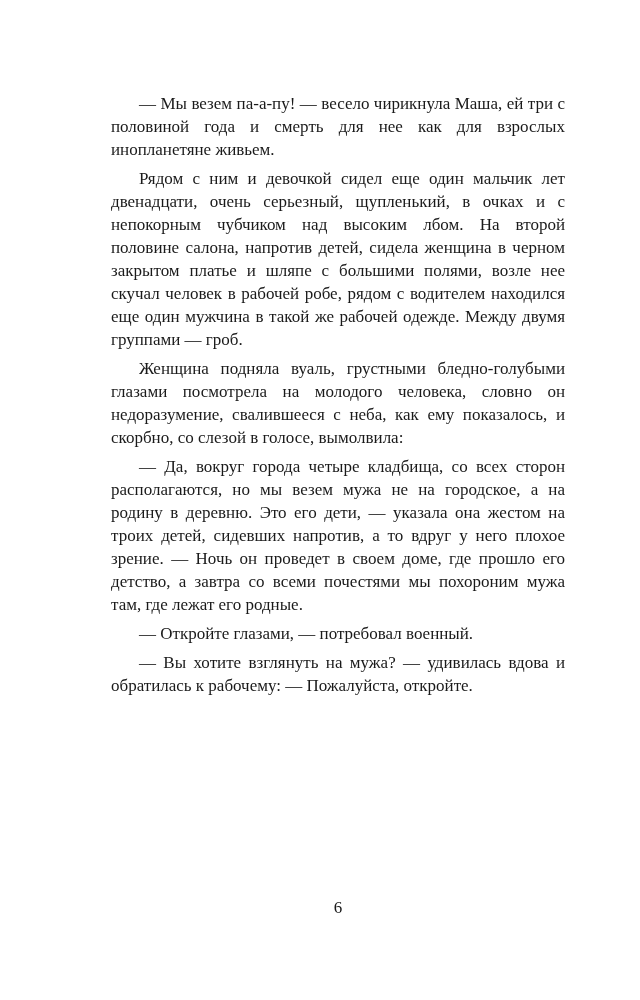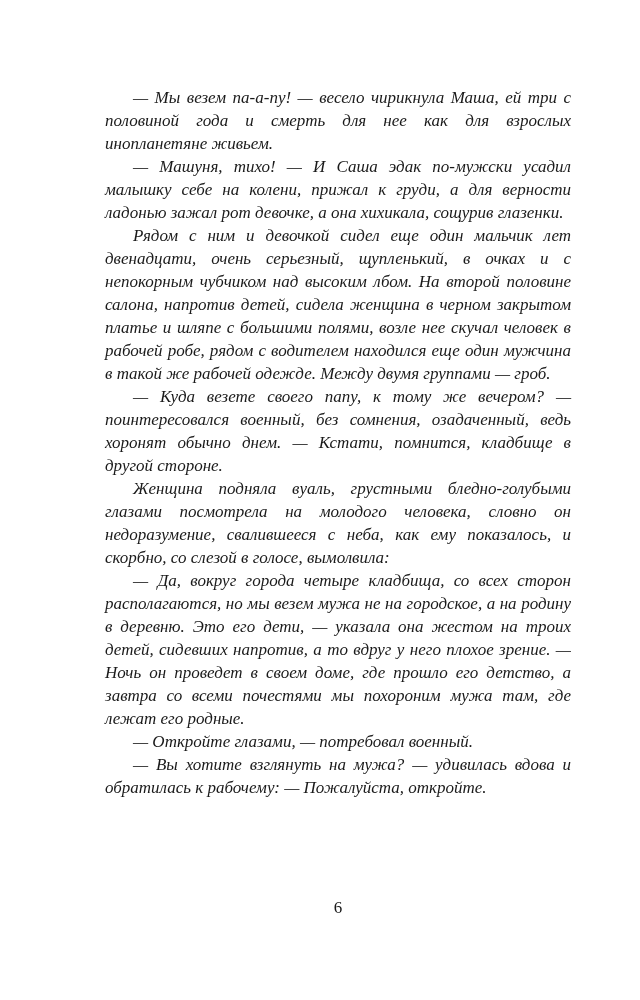--- a/index.html
+++ b/index.html
@@ -20,42 +20,39 @@
     left: 105px;
     top: 86px;
     width: 466px;
     font-size: 17px;
     line-height: 23px;
     text-align: justify;
     hyphens: auto;
     -webkit-hyphens: auto;
   }
   .para {
-    margin: 0;
+    margin: 6px;
     padding: 0;
     text-indent: 28px;
-    font-style: italic;
   }
   .page-number {
     position: absolute;
     left: 105px;
     top: 896px;
     width: 466px;
     text-align: center;
     font-size: 17px;
     line-height: 23px;
   }
 </style>
 </head>
 <body>
 
 <div class="text-block">
   <p class="para">— Мы везем па-а-пу! — весело чирикнула Маша, ей три с половиной года и смерть для нее как для взрослых инопланетяне живьем.</p>
-  <p class="para">— Машуня, тихо! — И Саша эдак по-мужски усадил малышку себе на колени, прижал к груди, а для верности ладонью зажал рот девочке, а она хихикала, сощурив глазенки.</p>
   <p class="para">Рядом с ним и девочкой сидел еще один мальчик лет двенадцати, очень серьезный, щупленький, в очках и с непокорным чубчиком над высоким лбом. На второй половине салона, напротив детей, сидела женщина в черном закрытом платье и шляпе с большими полями, возле нее скучал человек в рабочей робе, рядом с водителем находился еще один мужчина в такой же рабочей одежде. Между двумя группами — гроб.</p>
-  <p class="para">— Куда везете своего папу, к тому же вечером? — поинтересовался военный, без сомнения, озадаченный, ведь хоронят обычно днем. — Кстати, помнится, кладбище в другой стороне.</p>
   <p class="para">Женщина подняла вуаль, грустными бледно-голубыми глазами посмотрела на молодого человека, словно он недоразумение, свалившееся с неба, как ему показалось, и скорбно, со слезой в голосе, вымолвила:</p>
   <p class="para">— Да, вокруг города четыре кладбища, со всех сторон располагаются, но мы везем мужа не на городское, а на родину в деревню. Это его дети, — указала она жестом на троих детей, сидевших напротив, а то вдруг у него плохое зрение. — Ночь он проведет в своем доме, где прошло его детство, а завтра со всеми почестями мы похороним мужа там, где лежат его родные.</p>
   <p class="para">— Откройте глазами, — потребовал военный.</p>
   <p class="para">— Вы хотите взглянуть на мужа? — удивилась вдова и обратилась к рабочему: — Пожалуйста, откройте.</p>
 </div>
 
 <div class="page-number">6</div>
 
 </body></html>

